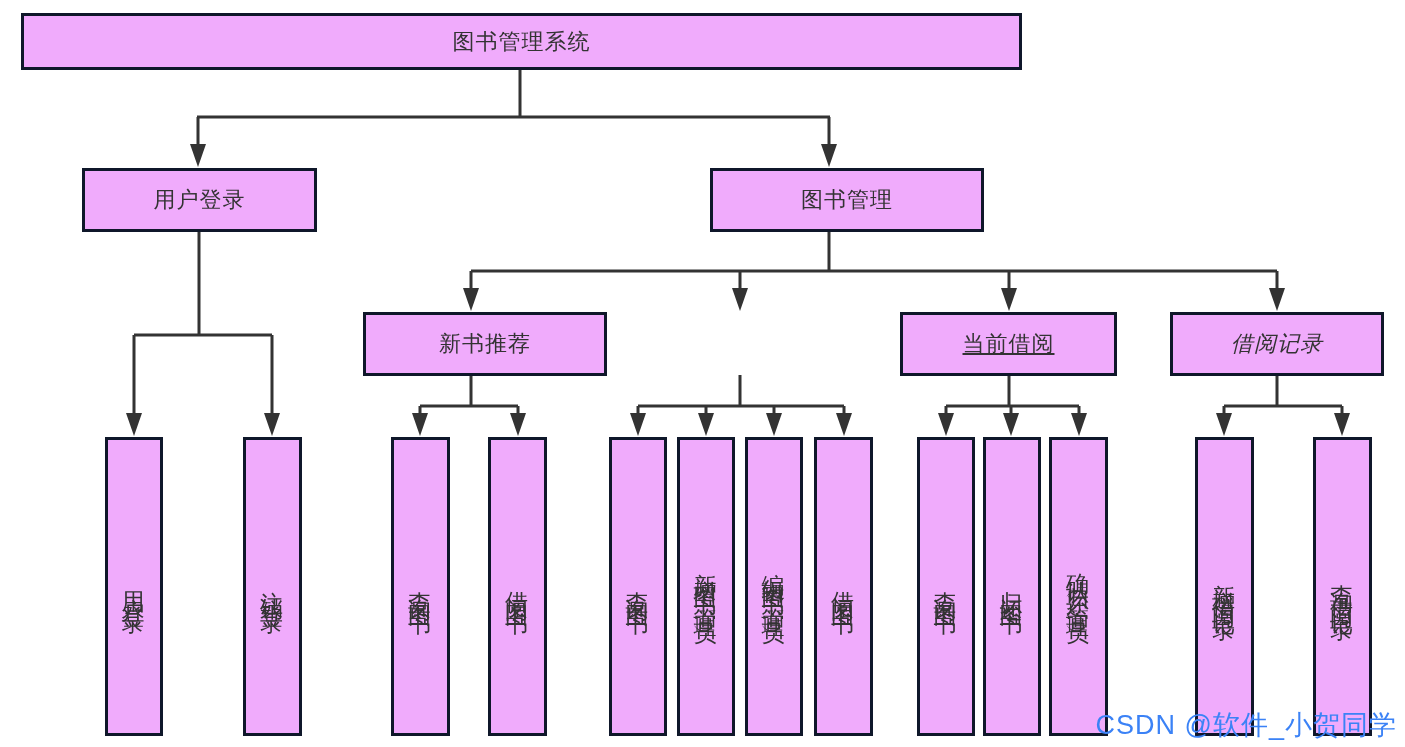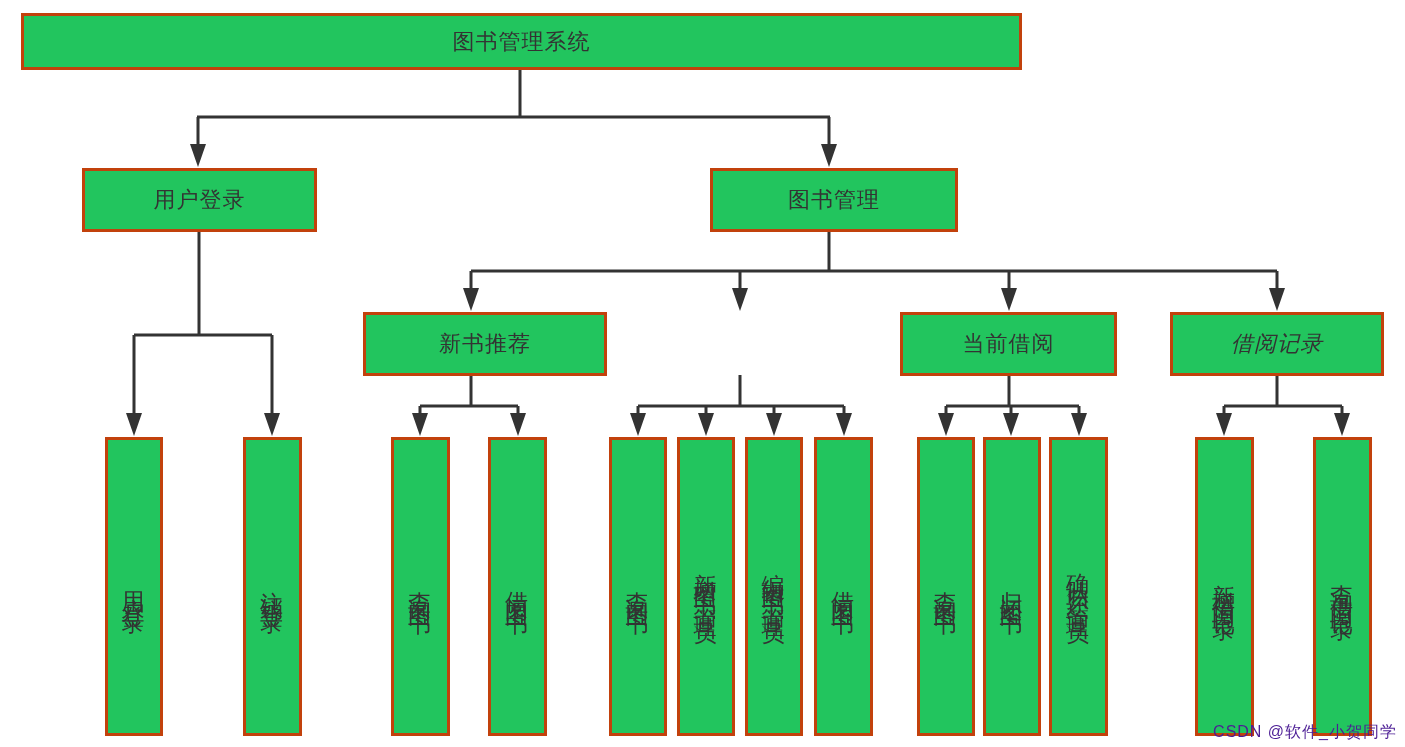--- a/index.html
+++ b/index.html
@@ -19,22 +19,22 @@
     position: absolute;
     left: 0;
     top: 0;
     width: 1405px;
     height: 747px;
     pointer-events: none;
   }
   .node {
     position: absolute;
     box-sizing: border-box;
-    border: 3px solid #c2410c;
-    background: #22c55e;
+    border: 3px solid #0f172a;
+    background: #f0abfc;
     color: #333333;
     display: flex;
     align-items: center;
     justify-content: center;
   }
   .hbox {
     font-size: 22px;
     letter-spacing: 1px;
     white-space: nowrap;
   }
@@ -50,22 +50,22 @@
     text-orientation: mixed;
     font-size: 23px;
     letter-spacing: 7px;
     color: #333333;
     white-space: nowrap;
   }
   .watermark {
     position: absolute;
     right: 8px;
     bottom: 4px;
-    font-size: 16px;
-    color: #4c1d95;
+    font-size: 27px;
+    color: #3b82f6;
     letter-spacing: 1px;
     white-space: nowrap;
   }
 </style>
 </head>
 <body>
 
 <div class="canvas">
 
   <svg class="connectors" viewBox="0 0 1405 747" xmlns="http://www.w3.org/2000/svg">
@@ -114,24 +114,24 @@
     <g>
       <path d="M1277 375 V406 M1224 406 H1342 M1224 406 V414 M1342 406 V414" fill="none" stroke="#333333" stroke-width="3"></path>
       <path d="M1224 436 L1216 413 L1232 413 Z" fill="#333333"></path>
       <path d="M1342 436 L1334 413 L1350 413 Z" fill="#333333"></path>
     </g>
   </svg>
 
   <div class="node hbox root-box">图书管理系统</div>
 
   <div class="node hbox" style="left:82px; top:168px; width:235px; height:64px;">用户登录</div>
-  <div class="node hbox" style="left:710px; top:168px; width:248px; height:64px;">图书管理</div>
+  <div class="node hbox" style="left:710px; top:168px; width:274px; height:64px;">图书管理</div>
 
   <div class="node hbox" style="left:363px; top:312px; width:244px; height:64px;">新书推荐</div>
-  <div class="node hbox" style="left:900px; top:312px; width:217px; height:64px;">当前借阅</div>
+  <div class="node hbox" style="left:900px; top:312px; width:217px; height:64px;text-decoration:underline;">当前借阅</div>
   <div class="node hbox" style="left:1170px; top:312px; width:214px; height:64px;font-style:italic;">借阅记录</div>
 
   <div class="node leaf" style="left:105px; width:58px;">
     <span class="vtext">用户登录</span>
   </div>
   <div class="node leaf" style="left:243px; width:59px;">
     <span class="vtext">注销登录</span>
   </div>
 
   <div class="node leaf" style="left:391px; width:59px;">

